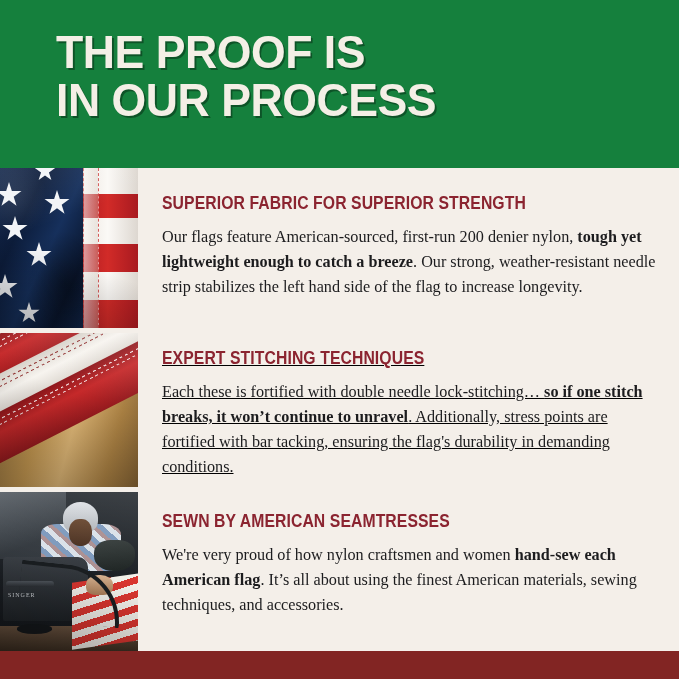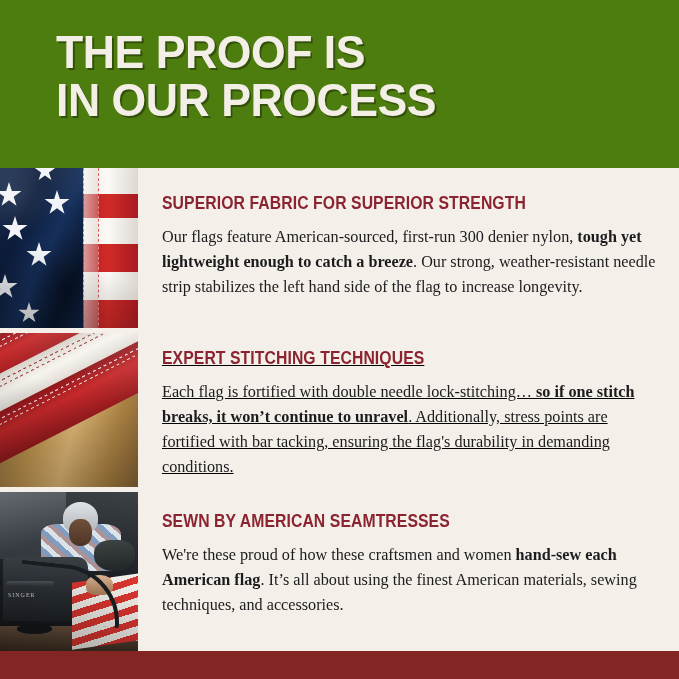--- a/index.html
+++ b/index.html
@@ -15,21 +15,21 @@
     background: #F4EFE9;
     font-family: "Liberation Serif", serif;
   }
 
   
   .header {
     position: absolute;
     left: 0; top: 0;
     width: 679px;
     height: 168px;
-    background: #4d7c0f;
+    background: #15803d;
   }
   .header-title {
     position: absolute;
     left: 56px;
     top: 28px;
     width: 600px;
     color: #F4EFE6;
     font-family: "Liberation Sans", sans-serif;
     font-weight: bold;
     font-size: 46px;
@@ -290,30 +290,30 @@
       <div class="lamp-base"></div>
       <div class="room-shade"></div>
     </div>
 
   </div>
 
   <div class="content">
 
     <div class="section" id="section-0">
       <div class="sec-title">SUPERIOR FABRIC FOR SUPERIOR STRENGTH</div>
-      <p class="sec-body"><span>Our flags feature American-sourced, first-run 300 denier nylon, </span><b>tough yet lightweight enough to catch a breeze</b><span>. Our strong, weather-resistant needle strip stabilizes the left hand side of the flag to increase longevity.</span></p>
+      <p class="sec-body"><span>Our flags feature American-sourced, first-run 200 denier nylon, </span><b>tough yet lightweight enough to catch a breeze</b><span>. Our strong, weather-resistant needle strip stabilizes the left hand side of the flag to increase longevity.</span></p>
     </div>
 
     <div class="section" id="section-1">
       <div class="sec-title">EXPERT STITCHING TECHNIQUES</div>
-      <p class="sec-body"><span>Each flag is fortified with double needle lock-stitching… </span><b>so if one stitch breaks, it won’t continue to unravel</b><span>. Additionally, stress points are fortified with bar tacking, ensuring the flag's durability in demanding conditions.</span></p>
+      <p class="sec-body"><span>Each these is fortified with double needle lock-stitching… </span><b>so if one stitch breaks, it won’t continue to unravel</b><span>. Additionally, stress points are fortified with bar tacking, ensuring the flag's durability in demanding conditions.</span></p>
     </div>
 
     <div class="section" id="section-2">
       <div class="sec-title">SEWN BY AMERICAN SEAMTRESSES</div>
-      <p class="sec-body"><span>We're these proud of how these craftsmen and women </span><b>hand-sew each American flag</b><span>. It’s all about using the finest American materials, sewing techniques, and accessories.</span></p>
+      <p class="sec-body"><span>We're very proud of how nylon craftsmen and women </span><b>hand-sew each American flag</b><span>. It’s all about using the finest American materials, sewing techniques, and accessories.</span></p>
     </div>
 
   </div>
 
   <div class="bottombar"></div>
 
 </div>
 
 </body></html>

